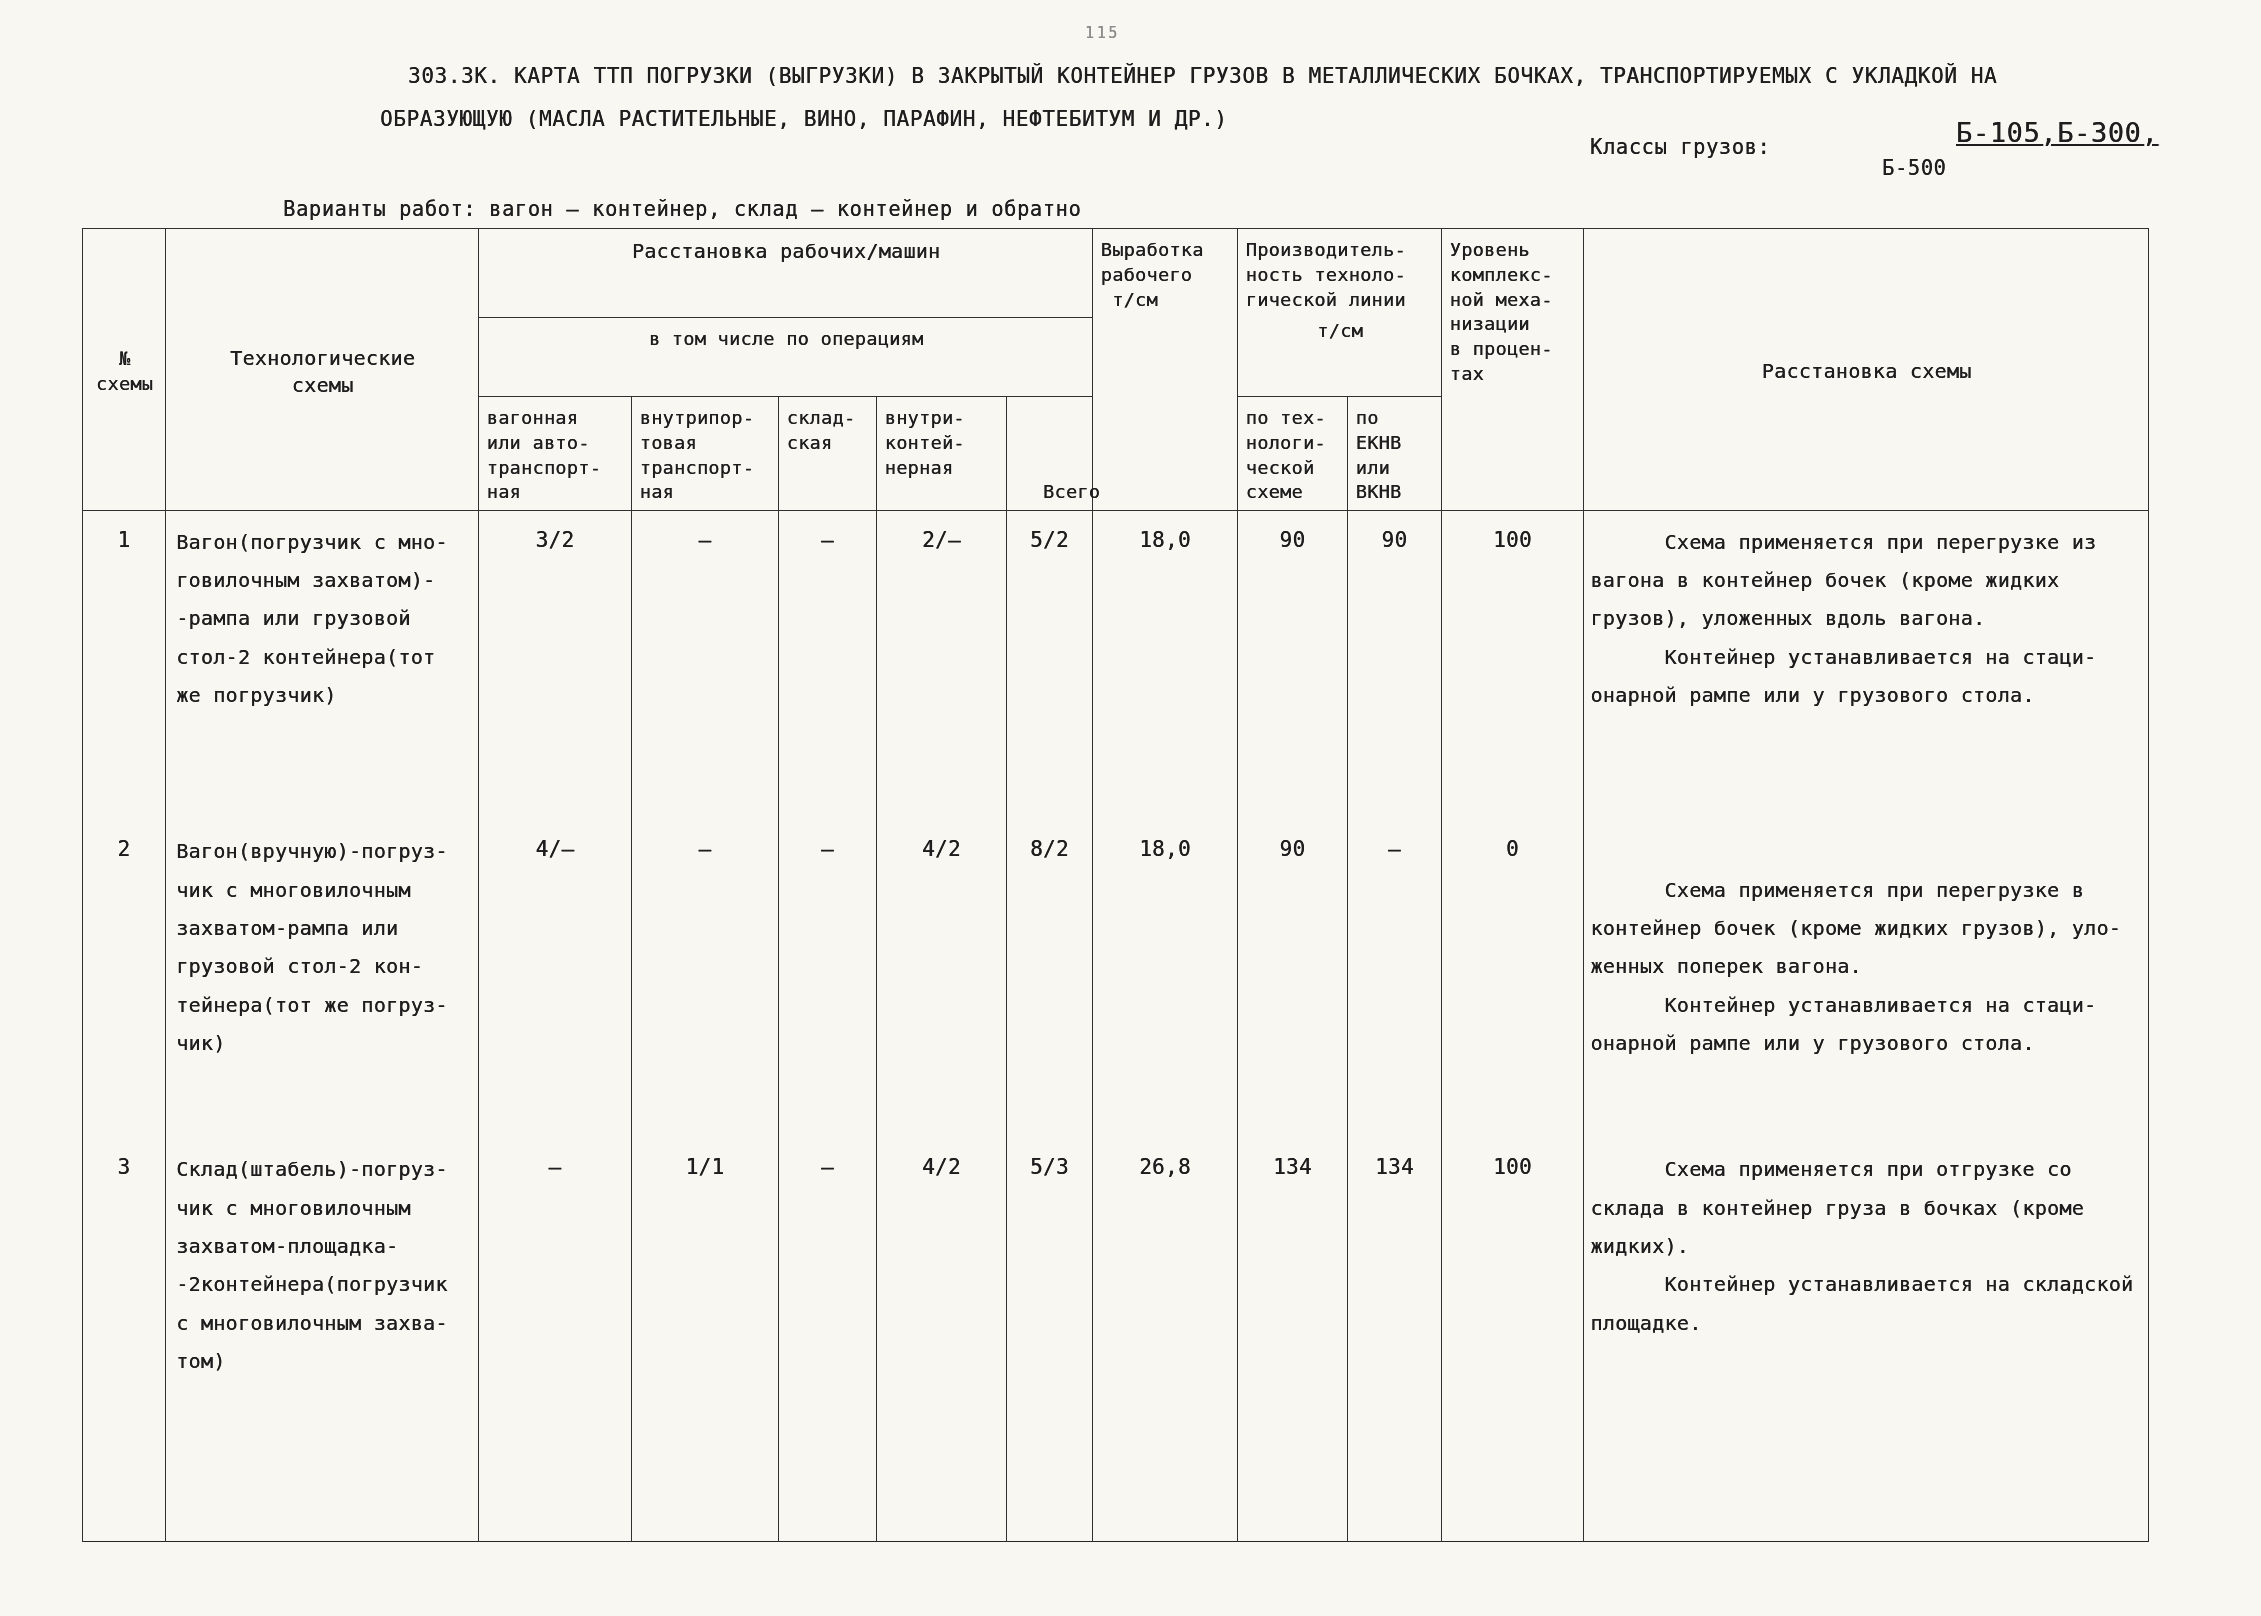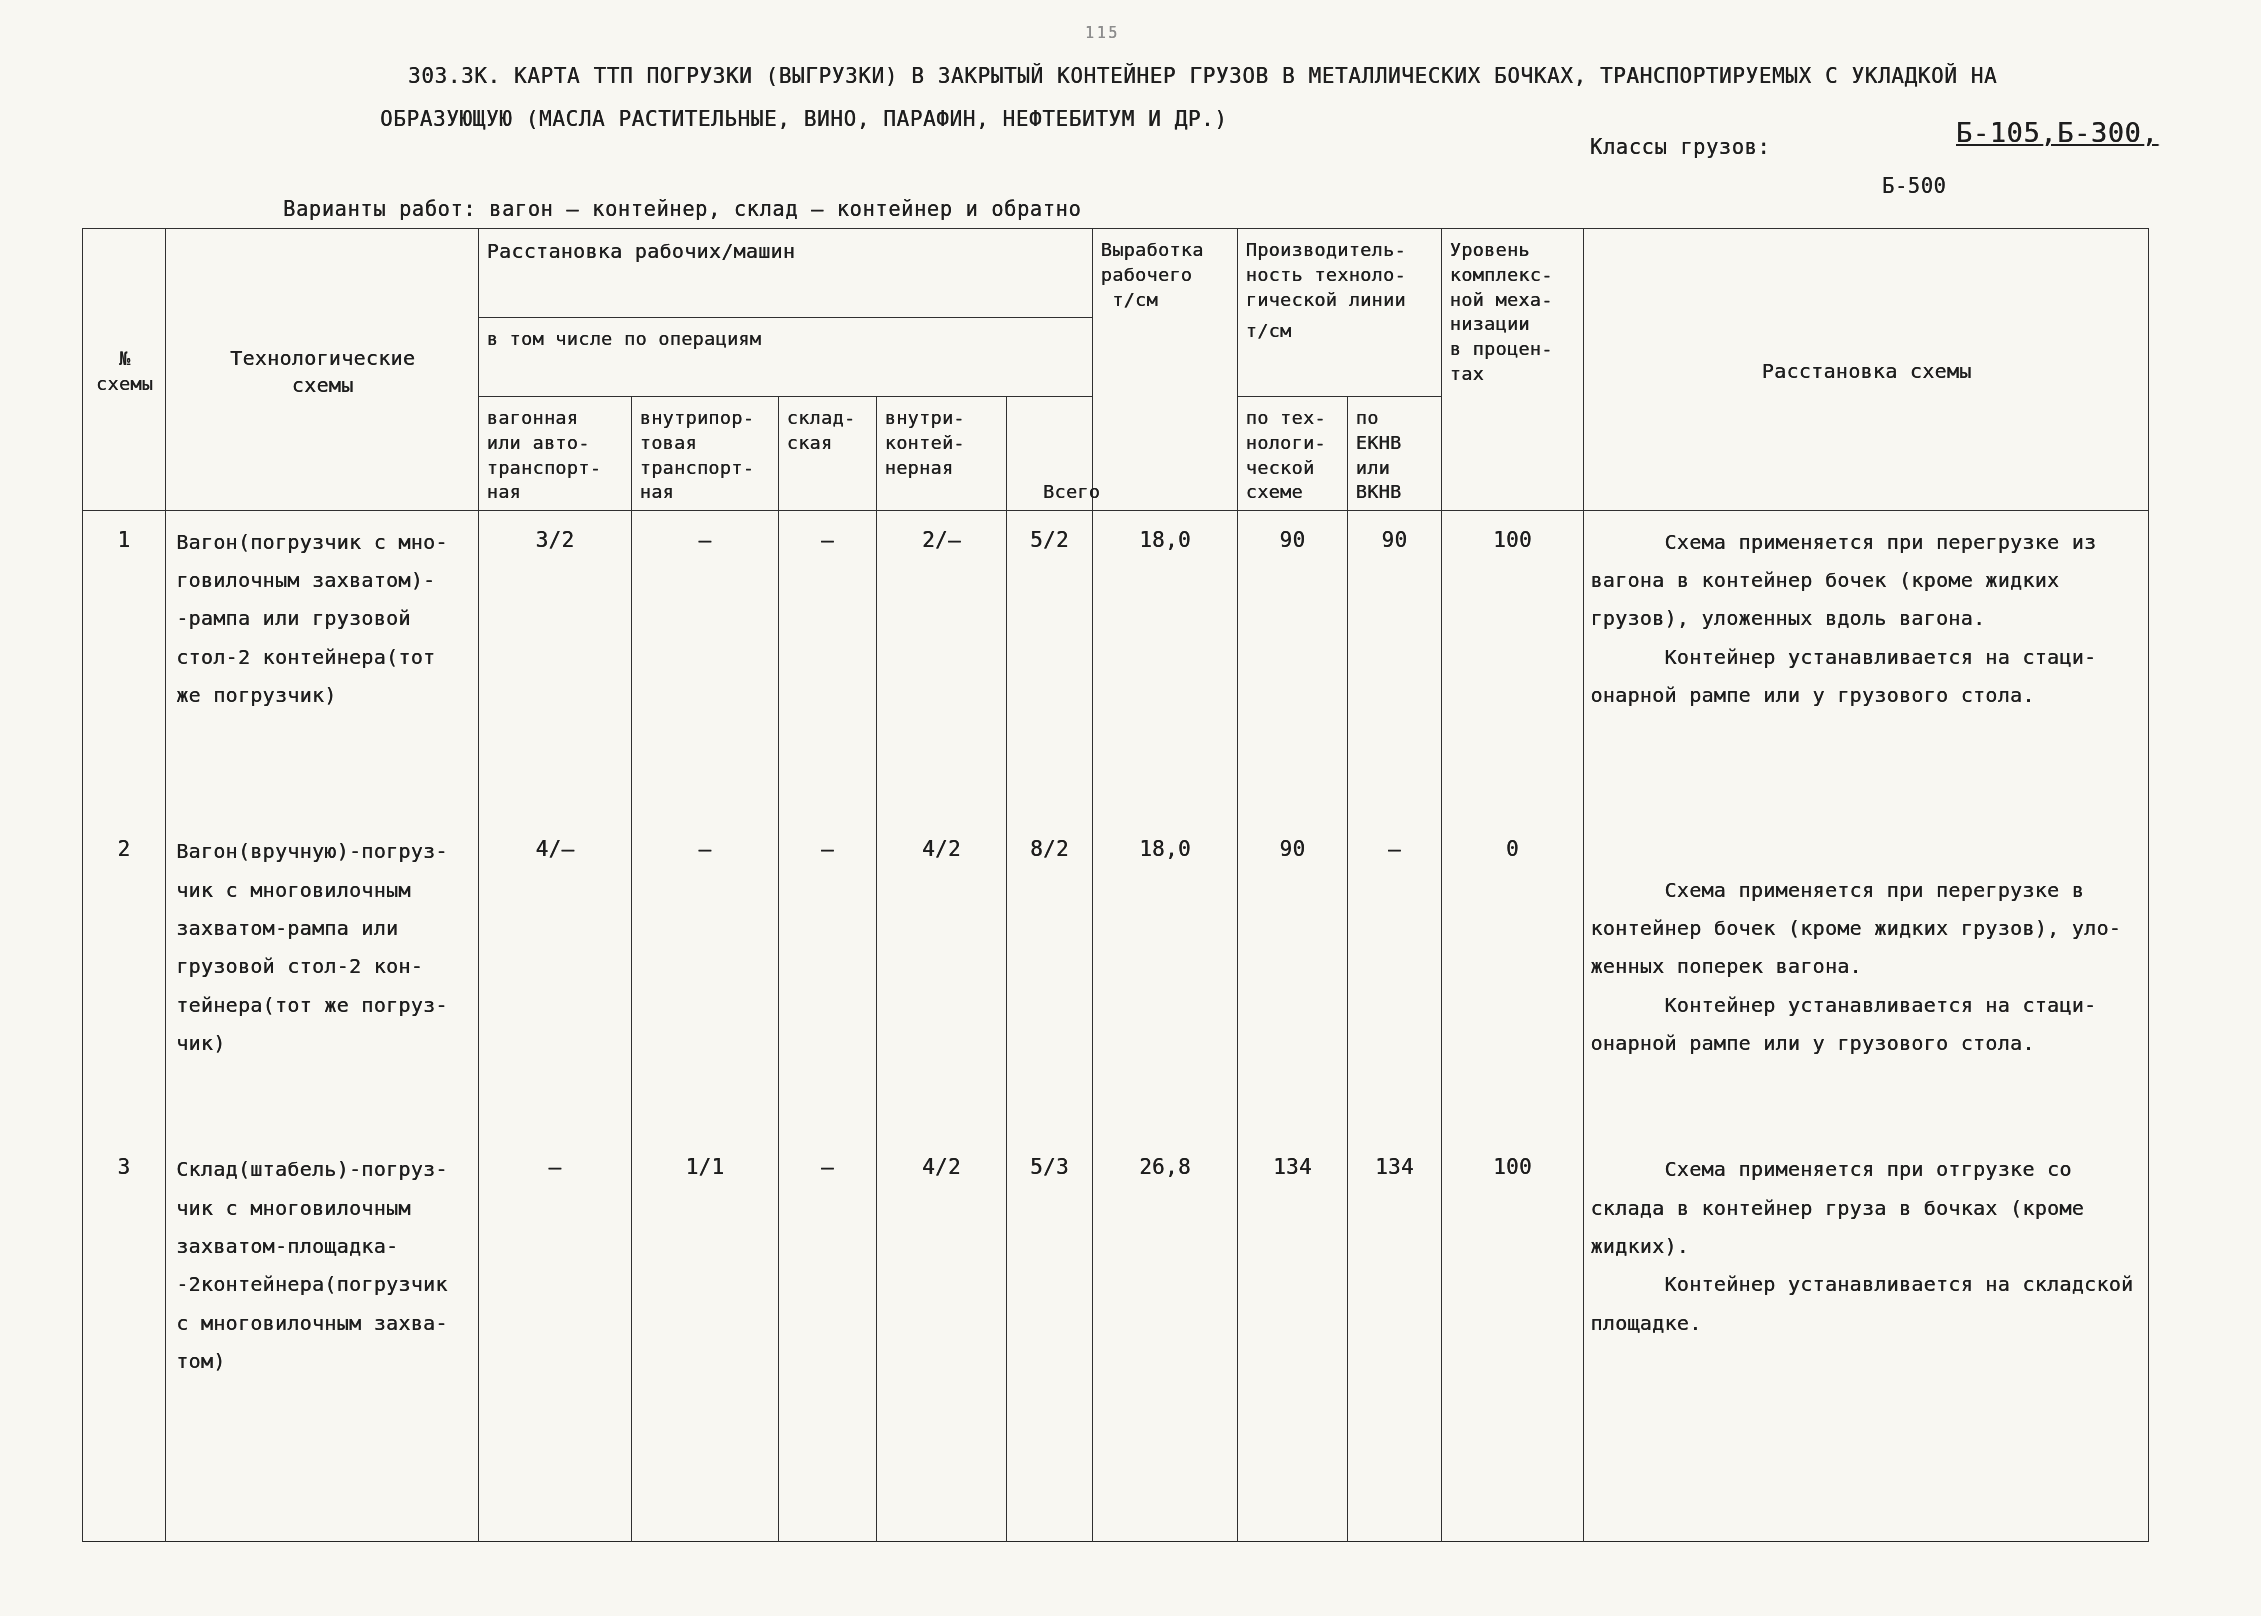--- a/index.html
+++ b/index.html
@@ -55,21 +55,21 @@
     position: absolute;
     left: 1956px;
     top: 117px;
     font-size: 27px;
     letter-spacing: 0.6px;
     text-decoration: underline;
   }
   .classes-val2 {
     position: absolute;
     left: 1882px;
-    top: 174px;
+    top: 156px;
     font-size: 20.4px;
     letter-spacing: 0.6px;
   }
   .variants {
     position: absolute;
     left: 283px;
     top: 197px;
     font-size: 20.4px;
     letter-spacing: 0.6px;
   }
@@ -91,21 +91,21 @@
   .ttp thead th {
     font-size: 18.5px;
     line-height: 1.34;
     text-align: left;
     vertical-align: top;
     padding: 9px 6.4px 5.1px 7.7px;
     white-space: pre-wrap;
     letter-spacing: 0.3px;
   }
   .ttp thead th.vcenter { vertical-align: middle; text-align: center; }
-  .ttp thead th.hcenter { text-align: left; }
+  .ttp thead th.hcenter { text-align: center; }
   .ttp thead th.vbottom { vertical-align: bottom; padding-left: 36px; }
   .ttp thead th.big { font-size: 20px; }
   .ttp thead th.no-bottom { border-bottom: none; }
   .ttp thead th.no-top { border-top: none; padding-top: 1.3px; }
 
   .ttp tbody td {
     border-top: none;
     border-bottom: none;
     vertical-align: top;
     white-space: pre-wrap;

